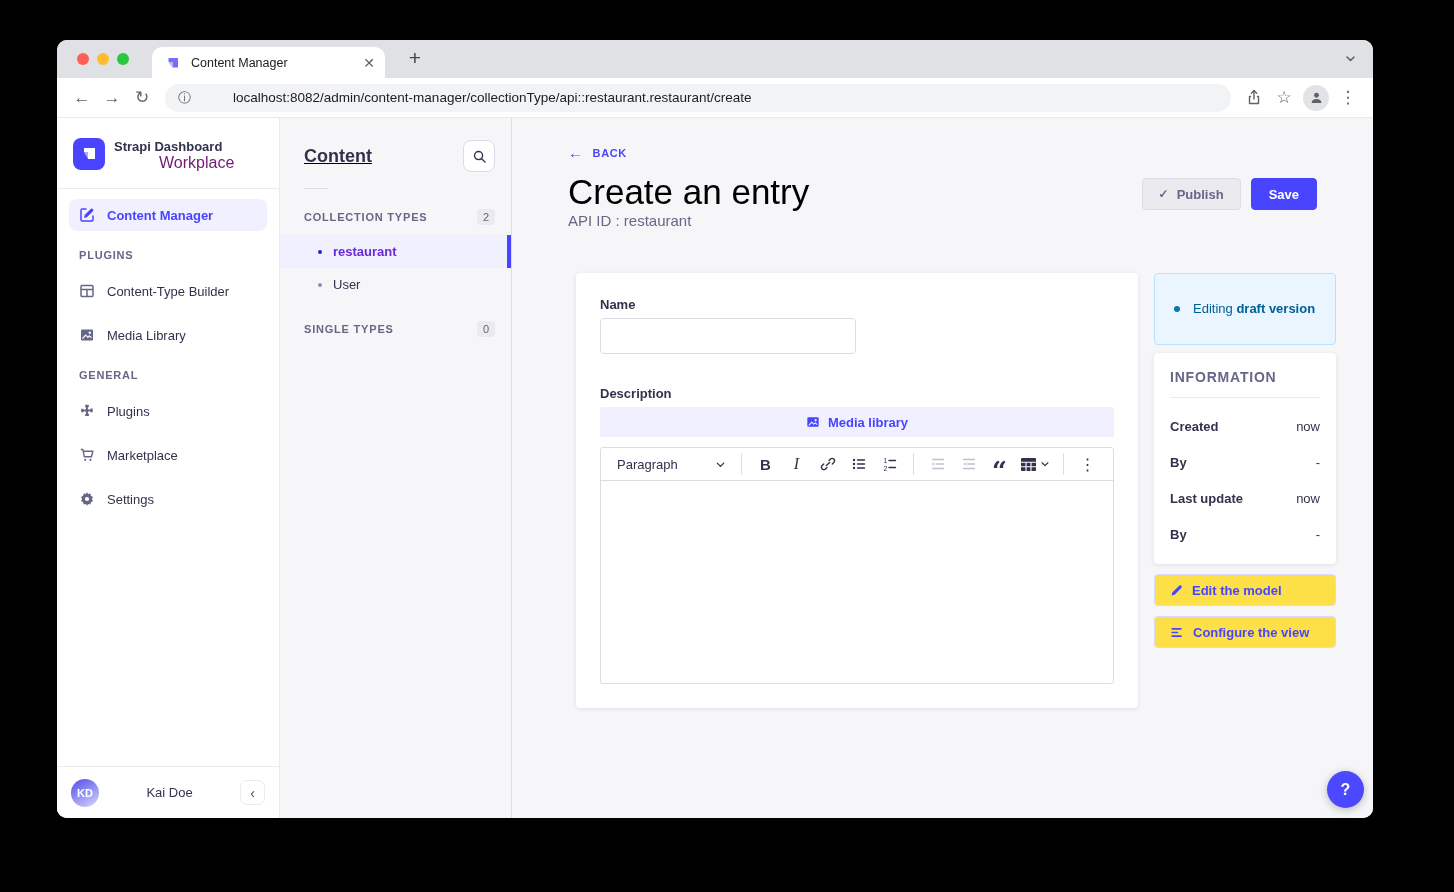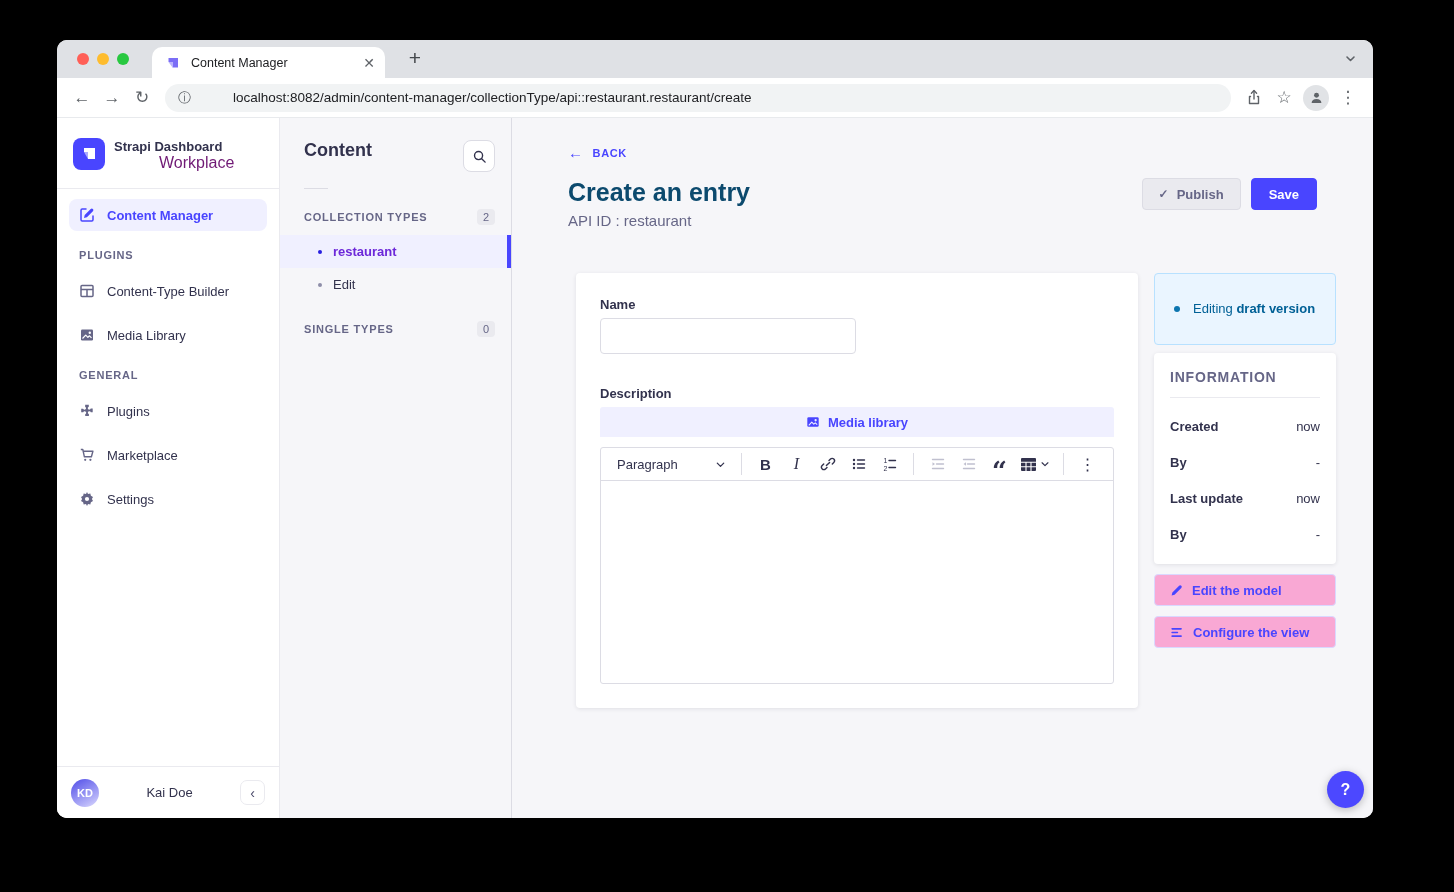--- a/index.html
+++ b/index.html
@@ -39,40 +39,40 @@
   .nav-item.active { background:#f0f0ff; color:#4945ff; font-weight:bold; }
   .nav-item.active svg { color:#4945ff; }
   .section-label { font-size:11px; font-weight:bold; color:#666687; letter-spacing:.8px; margin:18px 0 14px 10px; }
   .sidebar-footer { border-top:1px solid #eaeaef; height:52px; display:flex; align-items:center; padding:0 14px; gap:8px; }
   .kd { width:28px; height:28px; border-radius:50%; background:linear-gradient(150deg,#5d5aea 10%,#b6b4f8 75%,#dedcff); color:#fff; font-size:11px; font-weight:bold; display:flex; align-items:center; justify-content:center; }
   .footer-name { flex:1; text-align:center; font-size:13px; color:#32324d; }
   .collapse-btn { width:25px; height:25px; border:1px solid #eaeaef; border-radius:7px; background:#fff; color:#4a4a6a; display:flex; align-items:center; justify-content:center; font-size:14px; }
 
   
   .subnav { width:232px; background:#f6f6f9; border-right:1px solid #dcdce4; flex-shrink:0; }
-  .subnav-head { display:flex; justify-content:space-between; padding:22px 16px 0 24px; }
+  .subnav-head { display:flex; align-items:center; justify-content:space-between; padding:22px 16px 0 24px;text-decoration:underline; }
   .subnav-title { font-size:18px; font-weight:bold; color:#32324d; }
   .search-btn { width:32px; height:32px; border:1px solid #dcdce4; background:#fff; border-radius:8px; display:flex; align-items:center; justify-content:center; color:#32324d; }
   .subnav-divider { width:24px; height:1px; background:#dcdce4; margin:16px 24px 20px; }
   .group-row { display:flex; align-items:center; justify-content:space-between; padding:0 16px 0 24px; margin-bottom:10px; }
   .group-label { font-size:11px; font-weight:bold; color:#666687; letter-spacing:.8px; }
   .badge { background:#eaeaef; border-radius:4px; font-size:11px; color:#666687; padding:2px 6px; line-height:12px; }
   .sn-item { display:flex; align-items:center; gap:11px; height:33px; padding:0 24px 0 38px; font-size:13px; color:#32324d; position:relative; }
   .sn-dot { width:4px; height:4px; border-radius:50%; background:#8e8ea9; flex-shrink:0; }
   .sn-item.active { background:#f0f0ff; color:#6d28d9; font-weight:bold; }
   .sn-item.active .sn-dot { background:#271fe0; }
   .active-bar { position:absolute; right:0; top:0; bottom:0; width:4px; background:#4945ff; }
   .group-row.second { margin-top:20px; }
 
   
   .content { flex:1; padding:26px 56px 0 56px; position:relative; overflow:hidden; }
   .back-link { display:inline-flex; align-items:center; gap:9px; color:#4945ff; font-size:11px; font-weight:bold; letter-spacing:.6px; cursor:pointer; }
   .back-arrow { font-size:15px; line-height:1; font-weight:normal; }
   .title-row { display:flex; justify-content:space-between; align-items:flex-start; margin-top:13px; }
-  .page-title { font-size:25px; font-weight:bold; color:#0c4a6e; line-height:34px; }
+  .page-title { font-size:35px; font-weight:normal; color:#000000; line-height:34px; }
   .header-btns { display:flex; gap:10px; margin-top:3px; }
   .btn { height:32px; border-radius:4px; font-size:13px; font-weight:bold; display:inline-flex; align-items:center; justify-content:center; gap:8px; font-family:inherit; cursor:pointer; }
   .btn-publish { background:#eaeaef; border:1px solid #dcdce4; color:#666687; padding:0 16px; }
   .btn-publish .check { font-size:12px; }
   .btn-save { background:#4945ff; border:1px solid #4945ff; color:#fff; padding:0 17px; }
   .subtitle { font-size:15px; color:#666687; margin-top:3px; }
 
   .body-row { display:flex; gap:16px; margin-top:44px; align-items:flex-start; }
   .card { flex:1; background:#fff; border-radius:4px; box-shadow:0 1px 4px rgba(33,33,52,.1); padding:24px;margin-left:8px; }
   .field-label { font-size:13px; font-weight:bold; color:#32324d; margin-bottom:6px; }
@@ -96,21 +96,21 @@
   .draft-box { background:#eaf5ff; border:1px solid #b8e1ff; border-radius:4px; min-height:72px; display:flex; align-items:center; padding:14px 10px 14px 0; }
   .draft-dot { width:6px; height:6px; border-radius:50%; background:#0c75af; margin:0 13px 0 19px; flex-shrink:0; }
   .draft-text { font-size:13px; color:#006096; line-height:20px; }
   .draft-text b { font-weight:bold; }
   .info-card { background:#fff; border-radius:4px; box-shadow:0 1px 4px rgba(33,33,52,.1); padding:16px 16px 22px; margin-top:8px; }
   .info-title { font-size:14px; font-weight:bold; color:#666687; letter-spacing:.8px; }
   .info-divider { height:1px; background:#eaeaef; margin:12px 0 2px; }
   .info-row { display:flex; justify-content:space-between; margin-top:21px; font-size:13px; }
   .info-label { font-weight:bold; color:#32324d; }
   .info-value { color:#32324d; }
-  .side-btn { width:100%; height:32px; margin-top:10px; background:#f9a8d4; border:1px solid #d9d8ff; border-radius:4px; display:flex; align-items:center; gap:9px; padding:8px 15px; color:#4945ff; font-size:13px; font-weight:bold; font-family:inherit; cursor:pointer; }
+  .side-btn { width:100%; height:32px; margin-top:10px; background:#fde047; border:1px solid #d9d8ff; border-radius:4px; display:flex; align-items:center; gap:9px; padding:8px 15px; color:#4945ff; font-size:13px; font-weight:bold; font-family:inherit; cursor:pointer; }
   .help-fab { position:absolute; right:9px; bottom:10px; width:37px; height:37px; border-radius:50%; background:#4c48ff; color:#fff; font-size:16px; font-weight:bold; display:flex; align-items:center; justify-content:center; box-shadow:0 2px 8px rgba(0,0,0,.25); cursor:pointer; }
 </style>
 </head>
 <body>
 
 <div class="stage">
   <div class="window">
 
     <div class="tabstrip">
       <div class="lights">
@@ -247,21 +247,21 @@
           <span class="group-label">COLLECTION TYPES</span>
           <span class="badge">2</span>
         </div>
         <div class="sn-item active">
           <span class="sn-dot"></span>
           <span>restaurant</span>
           <span class="active-bar"></span>
         </div>
         <div class="sn-item">
           <span class="sn-dot"></span>
-          <span>Edit</span>
+          <span>User</span>
         </div>
         <div class="group-row second">
           <span class="group-label">SINGLE TYPES</span>
           <span class="badge">0</span>
         </div>
       </nav>
 
       <main class="content">
         <div class="back-link">
           <span class="back-arrow">←</span>

